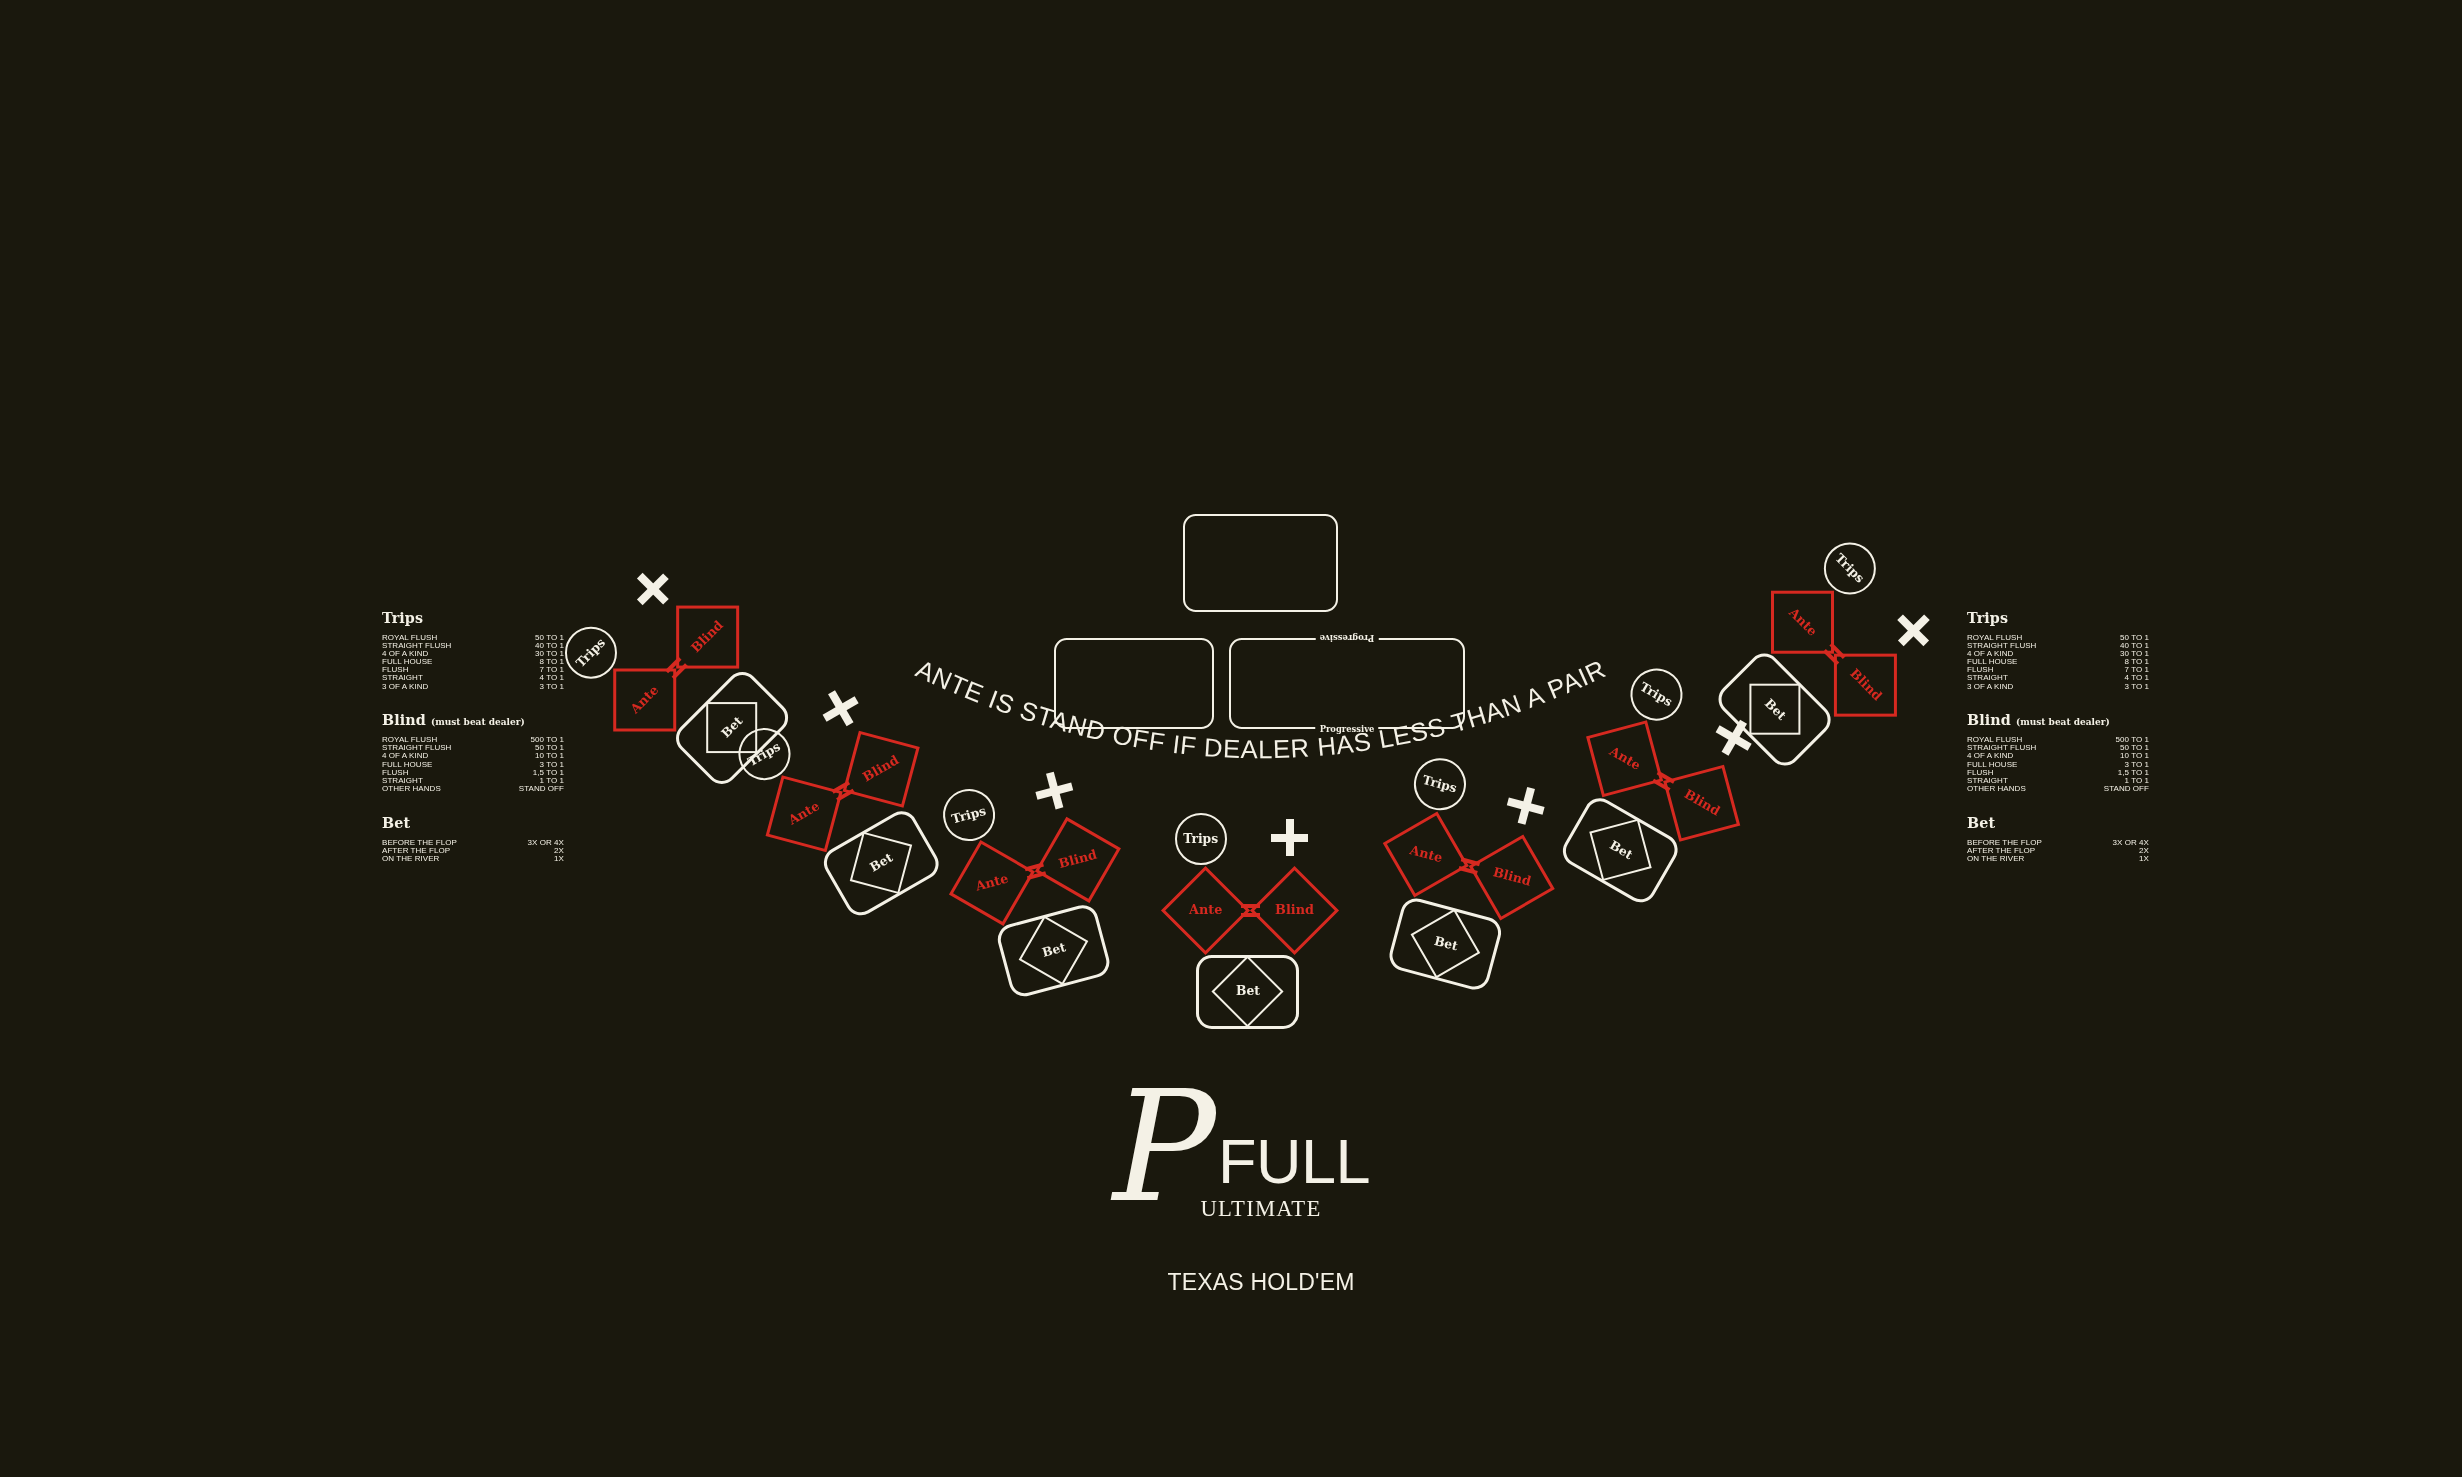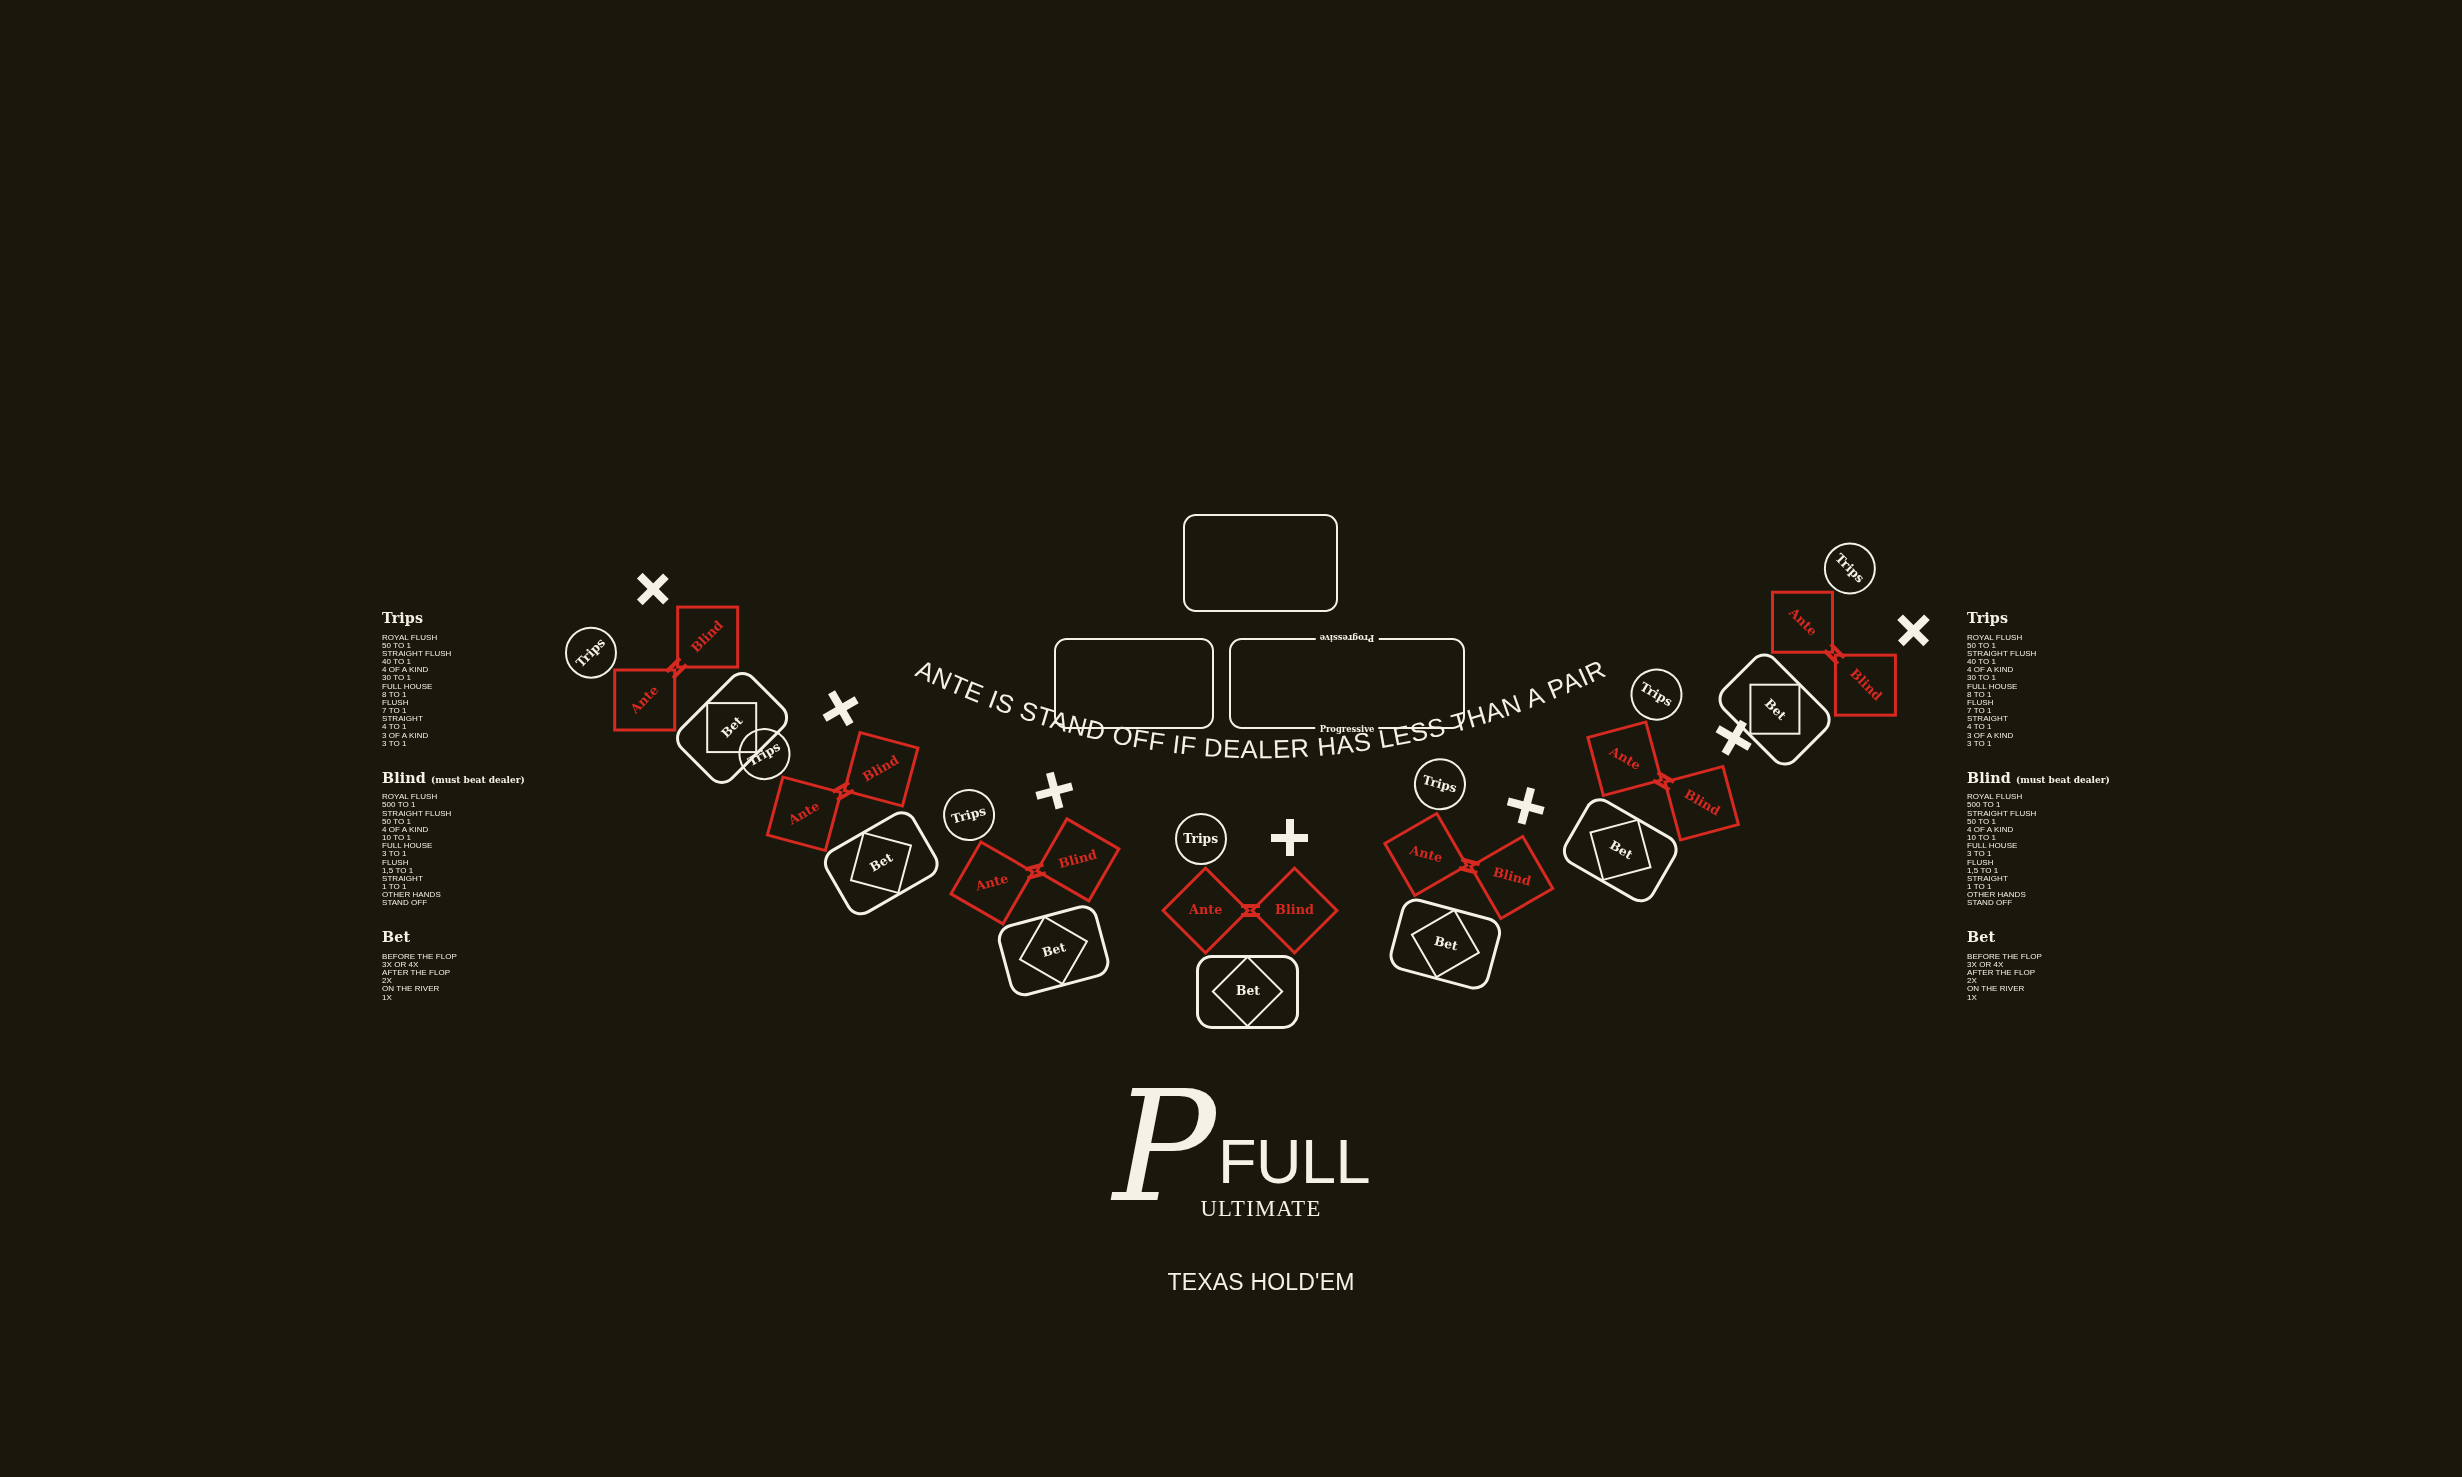--- a/index.html
+++ b/index.html
@@ -39,26 +39,25 @@
   .pt-head .sub {
     font-size: 9px;
     font-weight: 700;
     letter-spacing: 0;
     margin-top: 12px;
   }
   .pt-rows { display: block; }
   .pt-row {
     display: flex;
     justify-content: space-between;
-    align-items: flex-start;
+    align-items: flex-end;
     font-size: 8px;
     line-height: 1.02;
     letter-spacing: 0.05px;
     white-space: nowrap;
-    flex-direction: column;
   }
   .pt-row .pr { text-align: right; }
 
   
   .dealer-box {
     position: absolute;
     border: 2.5px solid #f4f1e6;
     border-radius: 12.8px;
     box-sizing: border-box;
   }

